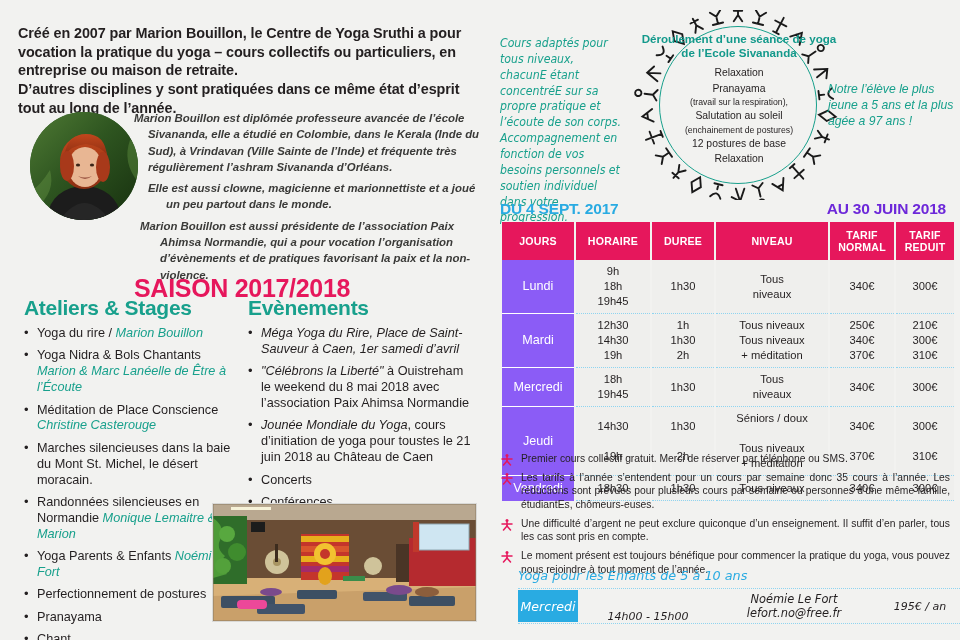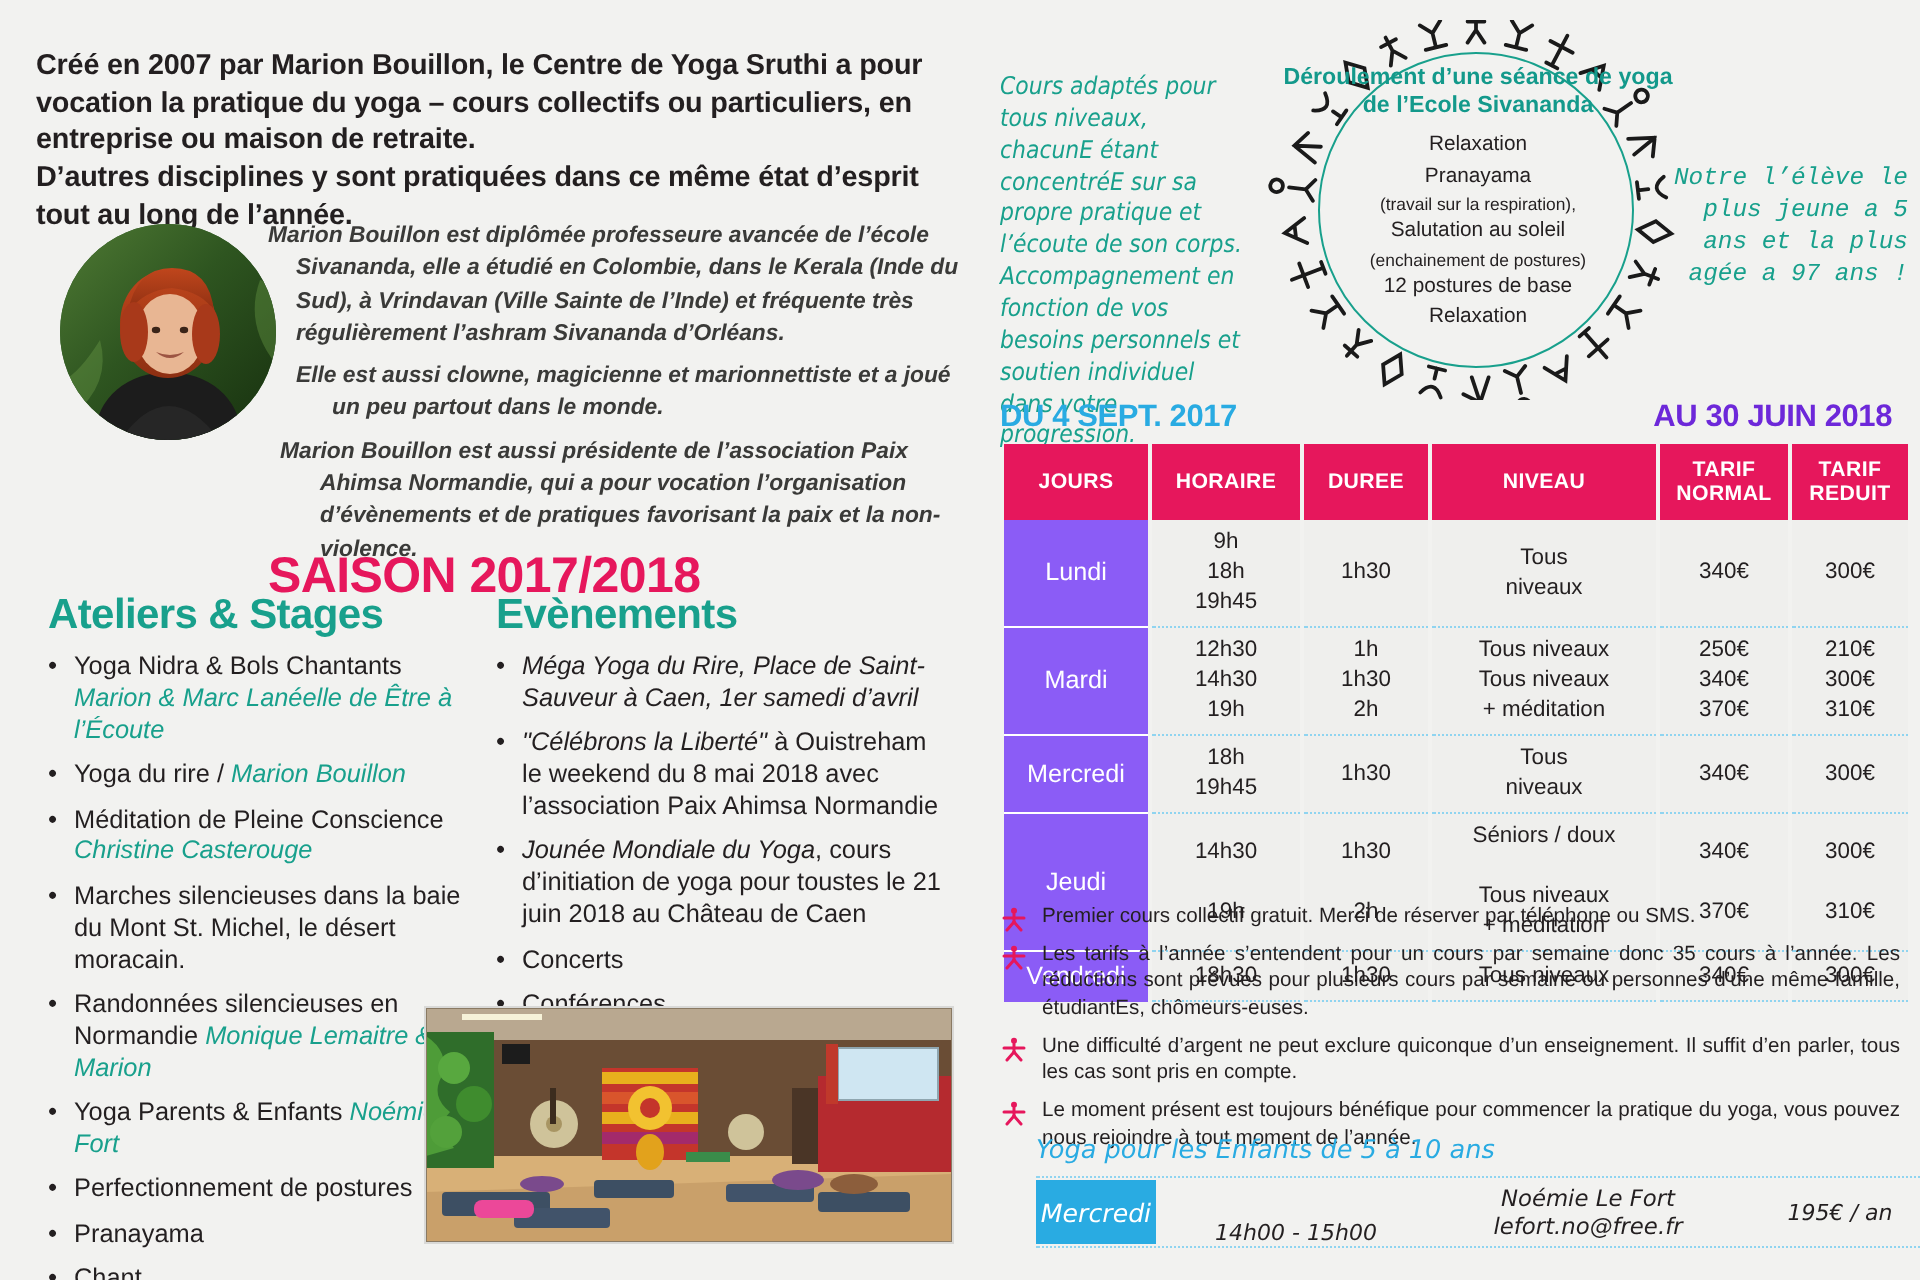--- a/index.html
+++ b/index.html
@@ -146,22 +146,22 @@
   }
   #eleve-text {
     position: absolute;
     left: 828px;
     top: 82px;
     width: 126px;
     font-size: 12.2px;
     font-style: italic;
     line-height: 1.30;
     color: #18a08c;
-    text-align: right;
-    font-family: Liberation Mono, monospace;
+    text-align: left;
+    font-family: Liberation Sans, sans-serif;
   }
 
   #circle-wrap {
     position: absolute;
     left: 633px;
     top: 10px;
     width: 212px;
     height: 190px;
   }
   #circle {
@@ -380,23 +380,23 @@
       <p class="bio-p2">Elle est aussi clowne, magicienne et marionnettiste et a joué un peu partout dans le monde.</p>
       <p class="bio-p3">Marion Bouillon est aussi présidente de l’association Paix Ahimsa Normandie, qui a pour vocation l’organisation d’évènements et de pratiques favorisant la paix et la non-violence.</p>
     </div>
   </div>
 
   <div id="saison">SAISON 2017/2018</div>
 
   <div id="col-ateliers">
     <div class="col-head">Ateliers &amp; Stages</div>
     <ul class="blist" id="ateliers-list">
+        <li><span>Yoga du rire / </span><span class="teal-it">Marion Bouillon</span></li>
         <li><span>Yoga Nidra &amp; Bols Chantants </span><span class="teal-it">Marion &amp; Marc Lanéelle de Être à l’Écoute</span></li>
-        <li><span>Yoga du rire / </span><span class="teal-it">Marion Bouillon</span></li>
-        <li><span>Méditation de Pleine Conscience </span><span class="teal-it">Christine Casterouge</span></li>
+        <li><span>Méditation de Place Conscience </span><span class="teal-it">Christine Casterouge</span></li>
         <li><span>Marches silencieuses dans la baie du Mont St. Michel, le désert moracain.</span></li>
         <li><span>Randonnées silencieuses en Normandie </span><span class="teal-it">Monique Lemaitre &amp; Marion</span></li>
         <li><span>Yoga Parents &amp; Enfants </span><span class="teal-it">Noémie Le Fort</span></li>
         <li><span>Perfectionnement de postures</span></li>
         <li><span>Pranayama</span></li>
         <li><span>Chant</span></li>
       </ul>
   </div>
 
   <div id="col-evenements">

